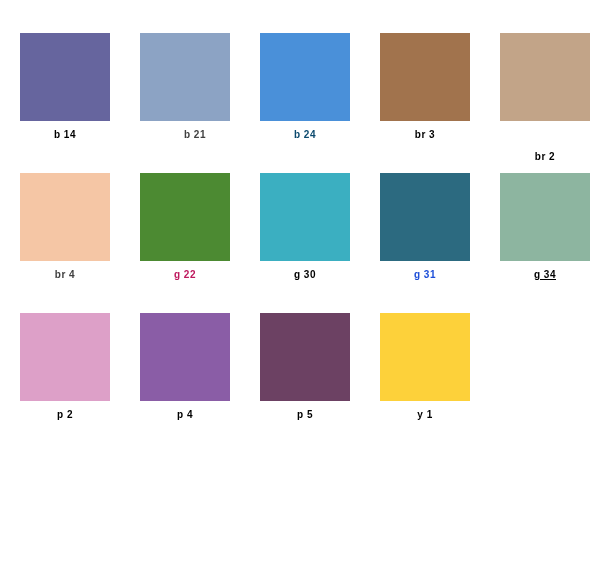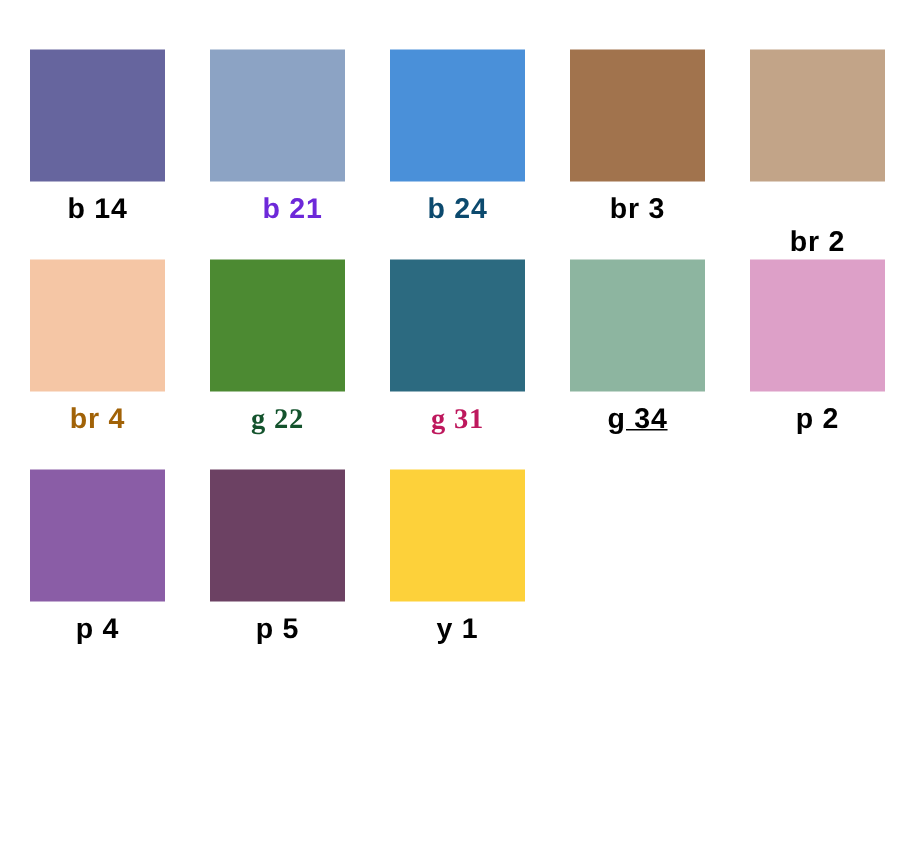--- a/index.html
+++ b/index.html
@@ -34,64 +34,68 @@
   }
 
   .swatch-chip {
     width: 90px;
     height: 88px;
     display: block;
   }
 
   .swatch-label {
     margin-top: 9px;
-    font-size: 19px;
+    font-size: 10px;
     font-weight: bold;
     color: #000000;
     text-align: center;
     line-height: 1;
     letter-spacing: 0.5px;
     white-space: nowrap;
   }
 </style>
 </head>
 <body style="background: rgb(255, 255, 255);">
 
 <div id="palette-grid" style="grid-template-columns: repeat(5, 90px);">
     <div class="swatch-cell">
       <div class="swatch-chip" style="background-color: rgb(102, 101, 158);"></div>
       <div class="swatch-label" style="color: rgb(0, 0, 0);">b 14</div>
     </div>
     <div class="swatch-cell">
       <div class="swatch-chip" style="background-color: rgb(140, 163, 196);"></div>
-      <div class="swatch-label" style="color: #6d28d9; margin-left: 20px;">b 21</div>
+      <div class="swatch-label" style="color: #404040; margin-left: 20px;">b 21</div>
     </div>
     <div class="swatch-cell">
       <div class="swatch-chip" style="background-color: rgb(74, 144, 217);"></div>
       <div class="swatch-label" style="color: #0c4a6e;">b 24</div>
     </div>
     <div class="swatch-cell">
       <div class="swatch-chip" style="background-color: rgb(161, 115, 77);"></div>
       <div class="swatch-label" style="color: rgb(0, 0, 0);">br 3</div>
     </div>
     <div class="swatch-cell">
       <div class="swatch-chip" style="background-color: rgb(194, 164, 136);"></div>
       <div class="swatch-label" style="color: rgb(0, 0, 0); margin-top: 31px;">br 2</div>
     </div>
     <div class="swatch-cell">
       <div class="swatch-chip" style="background-color: rgb(245, 198, 165);"></div>
-      <div class="swatch-label" style="color: #a16207;">br 4</div>
+      <div class="swatch-label" style="color: #404040;">br 4</div>
     </div>
     <div class="swatch-cell">
       <div class="swatch-chip" style="background-color: rgb(76, 138, 50);"></div>
-      <div class="swatch-label" style="color: #14532d; font-family: Liberation Serif, serif;">g 22</div>
+      <div class="swatch-label" style="color: #be185d;">g 22</div>
+    </div>
+    <div class="swatch-cell">
+      <div class="swatch-chip" style="background-color: rgb(59, 175, 193);"></div>
+      <div class="swatch-label" style="color: rgb(0, 0, 0);">g 30</div>
     </div>
     <div class="swatch-cell">
       <div class="swatch-chip" style="background-color: rgb(44, 106, 128);"></div>
-      <div class="swatch-label" style="color: #be185d; font-family: Liberation Serif, serif;">g 31</div>
+      <div class="swatch-label" style="color: #1d4ed8;">g 31</div>
     </div>
     <div class="swatch-cell">
       <div class="swatch-chip" style="background-color: rgb(141, 181, 160);"></div>
       <div class="swatch-label" style="color: rgb(0, 0, 0); text-decoration: underline;">g 34</div>
     </div>
     <div class="swatch-cell">
       <div class="swatch-chip" style="background-color: rgb(221, 160, 200);"></div>
       <div class="swatch-label" style="color: rgb(0, 0, 0);">p 2</div>
     </div>
     <div class="swatch-cell">

